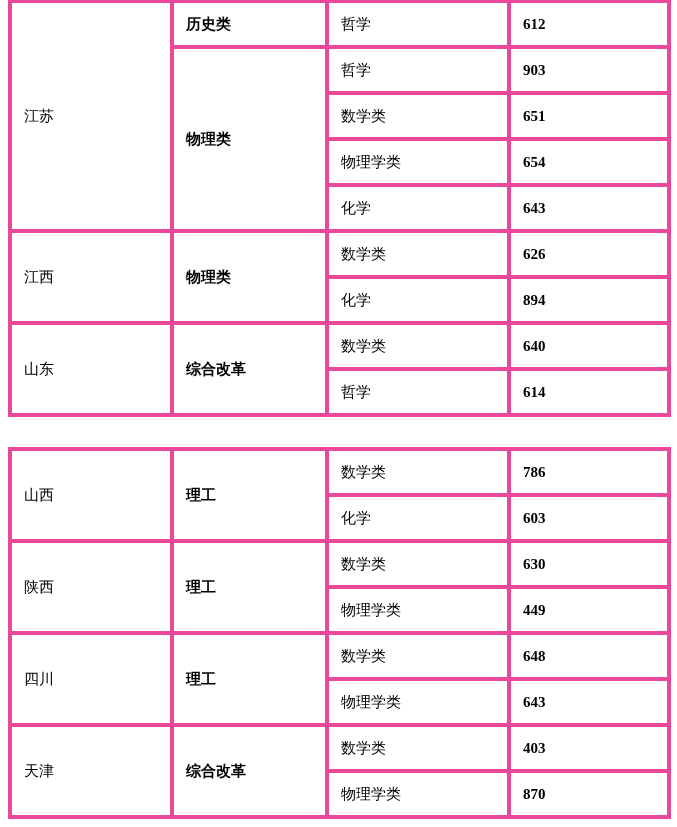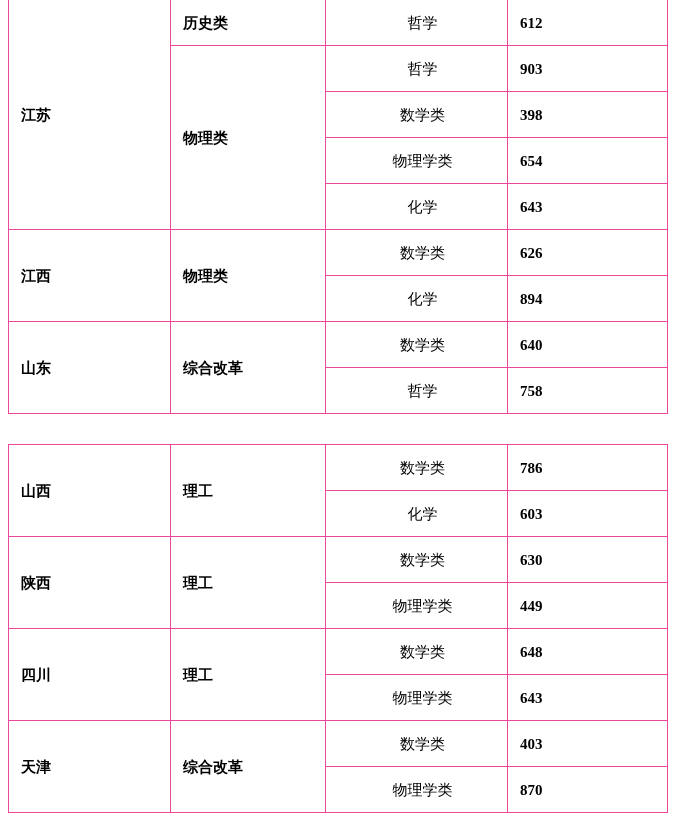--- a/index.html
+++ b/index.html
@@ -20,41 +20,40 @@
     height: 827px;
     box-sizing: border-box;
   }
   table.score-table {
     border-collapse: collapse;
     table-layout: fixed;
     width: 659px;
     margin-left: 8px;
   }
   table.score-table td {
-    border: 1px solid #ec4899;
+    border: 4px solid #ec4899;
     font-size: 15px;
     line-height: 1.2;
     padding: 0 0 0 12px;
     vertical-align: middle;
     height: 46px;
     box-sizing: border-box;
     font-family: "Liberation Serif", "DejaVu Serif", serif;
   }
   td.col-prov {
     width: 162px;
-    font-weight: bold;
+    font-weight: normal;
     margin-top: 36px;
   }
   td.col-cat {
     width: 155px;
     font-weight: bold;
   }
   td.col-major {
     width: 182px;
-    text-align: center;
   }
   td.col-score {
     width: 160px;
     font-weight: bold;
   }
   .gap {
     height: 30px;
   }
   .tbl2 {
     margin-top: 0;
@@ -81,21 +80,21 @@
           <td class="col-major">哲学</td>
           <td class="col-score">612</td>
         </tr>
         <tr>
           <td class="col-cat" rowspan="4">物理类</td>
           <td class="col-major">哲学</td>
           <td class="col-score">903</td>
         </tr>
         <tr>
           <td class="col-major">数学类</td>
-          <td class="col-score">398</td>
+          <td class="col-score">651</td>
         </tr>
         <tr>
           <td class="col-major">物理学类</td>
           <td class="col-score">654</td>
         </tr>
         <tr>
           <td class="col-major">化学</td>
           <td class="col-score">643</td>
         </tr>
 
@@ -111,21 +110,21 @@
         </tr>
 
         <tr>
           <td class="col-prov" rowspan="2">山东</td>
           <td class="col-cat" rowspan="2">综合改革</td>
           <td class="col-major">数学类</td>
           <td class="col-score">640</td>
         </tr>
         <tr>
           <td class="col-major">哲学</td>
-          <td class="col-score">758</td>
+          <td class="col-score">614</td>
         </tr>
       </tbody>
     </table>
   </div>
 
   <div class="gap"></div>
 
   <table class="score-table tbl2">
     <tbody>
       <tr>

